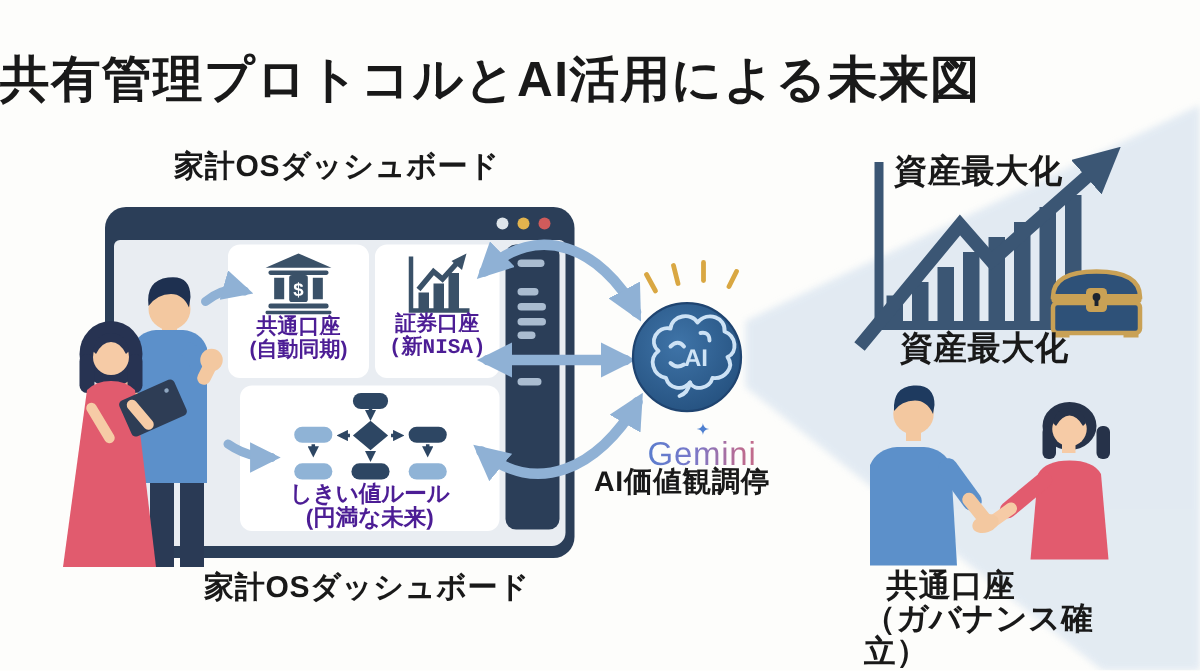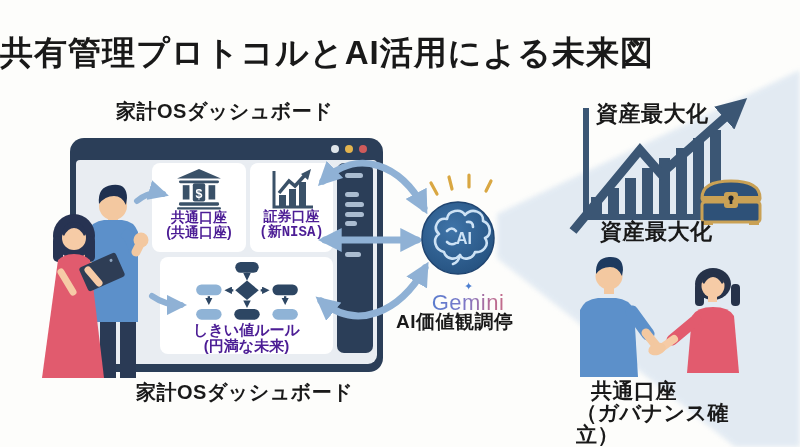--- a/index.html
+++ b/index.html
@@ -142,21 +142,21 @@
           <polygon points="24,1 47,11 1,11"></polygon>
           <rect x="3" y="13" width="42" height="3" rx="1.5"></rect>
           <rect x="7" y="18" width="7" height="15"></rect>
           <rect x="34" y="18" width="7" height="15"></rect>
           <rect x="17.5" y="16" width="13" height="19" rx="2"></rect>
           <text x="24" y="31" font-size="13" font-weight="bold" fill="#ffffff" text-anchor="middle">$</text>
           <rect x="3" y="36" width="42" height="3.5" rx="1.5"></rect>
           <rect x="1" y="41" width="46" height="2.5" rx="1"></rect>
         </svg>
         <div class="card-line">共通口座</div>
-        <div class="card-line">(共通口座)</div>
+        <div class="card-line">(自動同期)</div>
       </div>
 
       <div id="card-sec" class="card">
         <svg width="48" height="42" viewBox="0 0 48 42" fill="#3a5168">
           <path d="M6,3 V39 H45" stroke="#3a5168" stroke-width="3" fill="none"></path>
           <rect x="11" y="27" width="7" height="12"></rect>
           <rect x="21" y="21" width="7" height="18"></rect>
           <rect x="31" y="14" width="7" height="25"></rect>
           <polyline points="11,25 21,13 27,18 37,7" stroke="#3a5168" stroke-width="3.5" fill="none"></polyline>
           <polygon points="33,6 43,1 40,12"></polygon>

